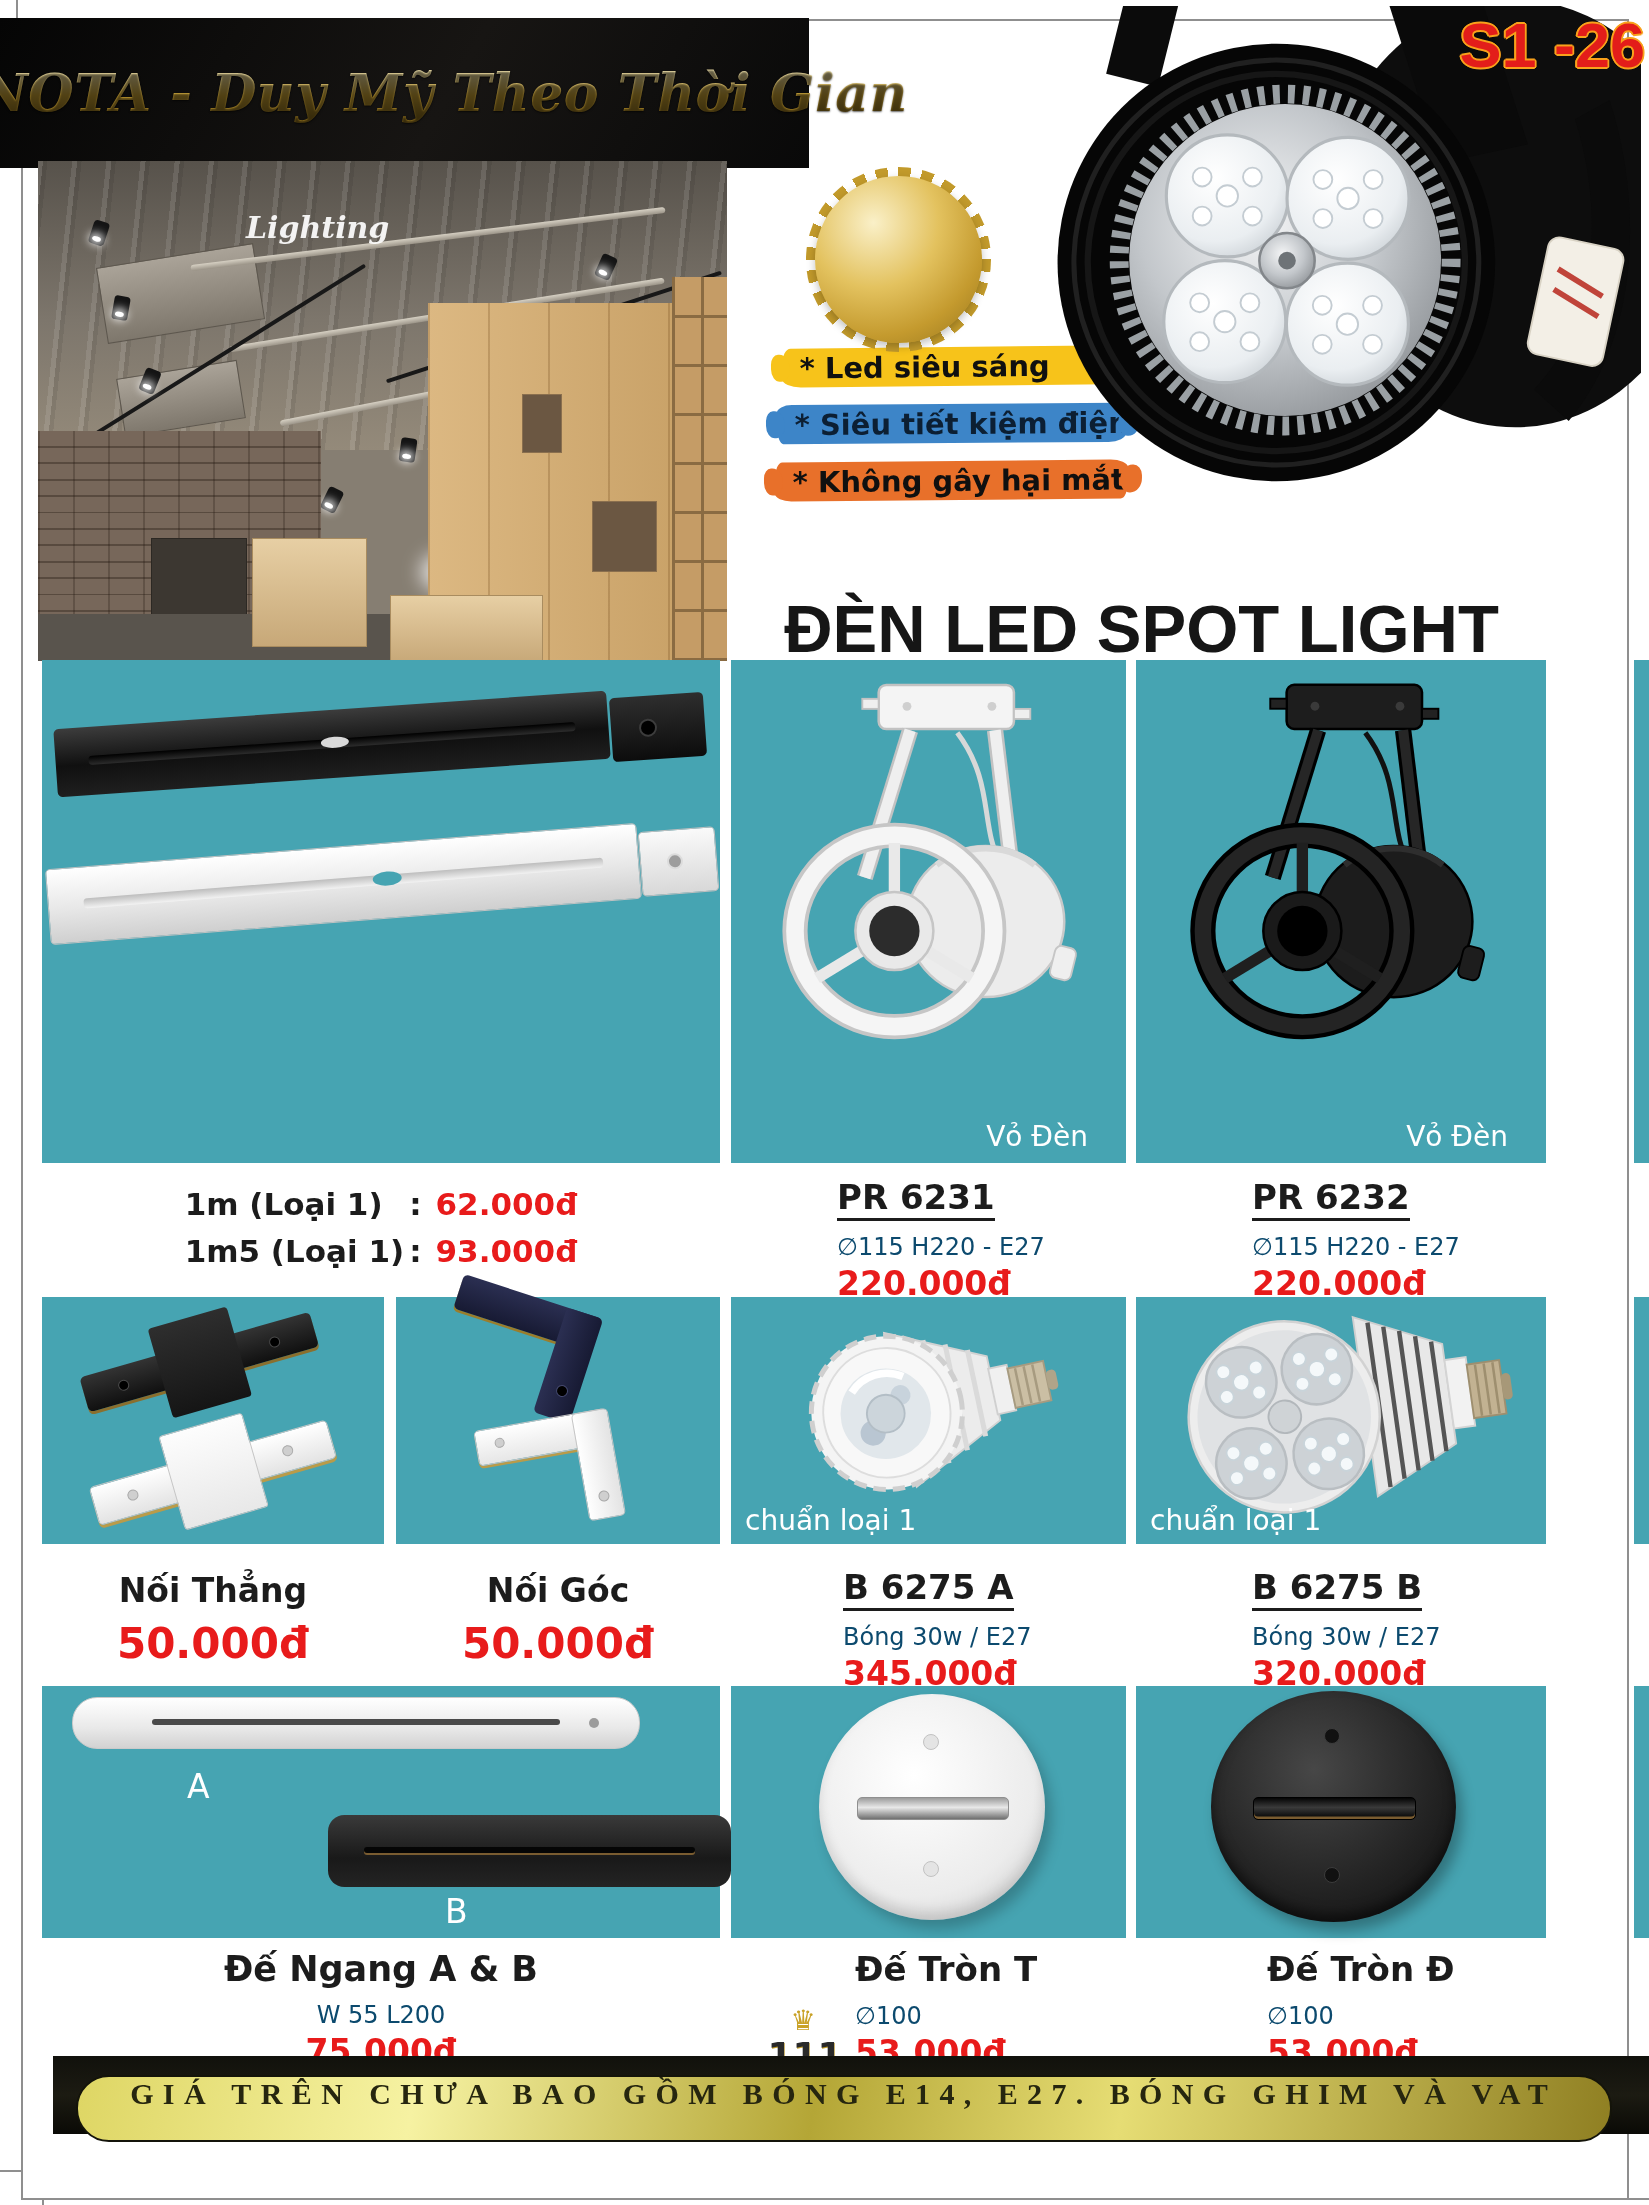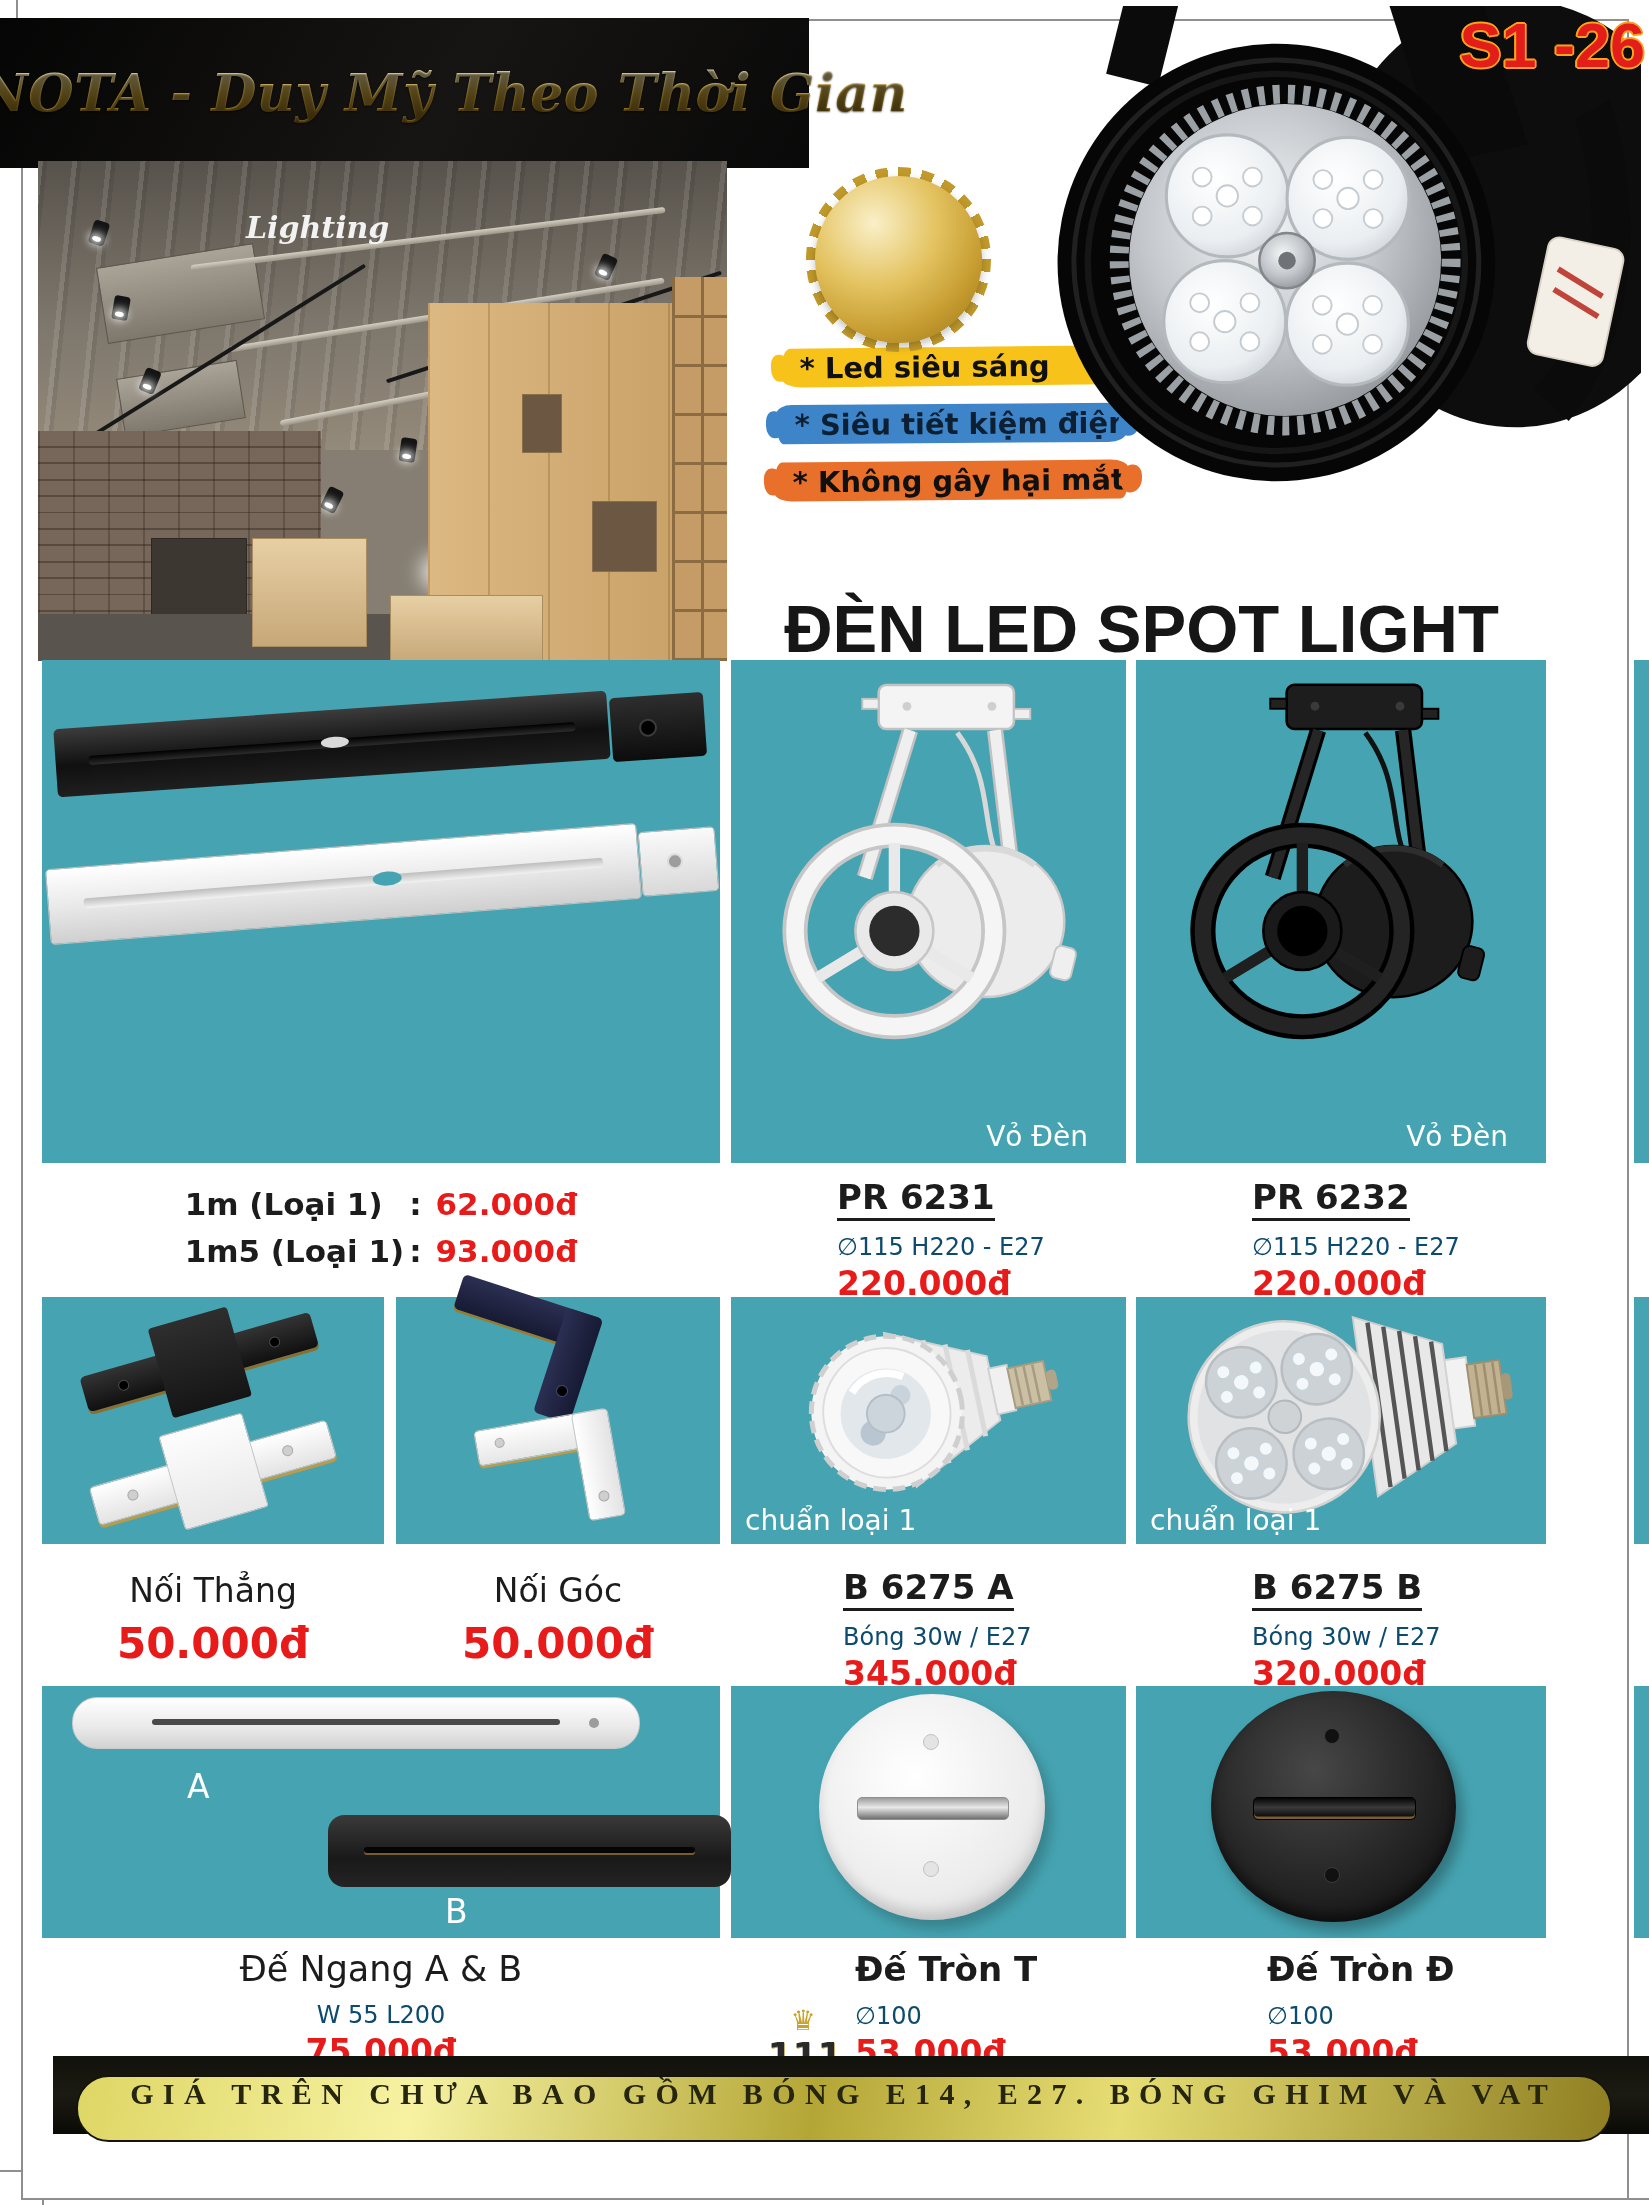--- a/index.html
+++ b/index.html
@@ -69,21 +69,21 @@
 
   
   .cap{position:absolute;color:#1c1c1c;}
   .cap .name{display:inline-block;font-size:34px;font-weight:bold;border-bottom:3.1px solid #1c1c1c;padding-bottom:1.3px;}
   .cap .name.nou{border-bottom:none;}
   .cap .spec{font-size:24px;margin-top:12px;color:#0c4a6e;}
   .cap .price{font-size:33px;font-weight:bold;color:#e81b1b;margin-top:2.5px;}
   .railcap{display:grid;grid-template-columns:auto 21.4px auto;column-gap:5px;justify-content:center;font-size:31px;font-weight:bold;line-height:47px;}
   .railcap .pr{color:#e81b1b;}
   .center{text-align:center;}
-  .cap .cname{font-size:33px;font-weight:normal;}
+  .cap .cname{font-size:33px;font-weight:bold;}
   .cap .cprice{font-size:42px;font-weight:bold;color:#e81b1b;margin-top:8.8px;}
 
   
   .draw{position:absolute;}
   .railbar{position:absolute;border-radius:5px;}
   .slot{position:absolute;left:6%;top:42%;width:88%;height:14%;border-radius:3.8px;}
   .hole{position:absolute;border-radius:50%;}
 
   .conn-bar{position:absolute;border-radius:5px;}
   .conn-block{position:absolute;border-radius:3.8px;}

